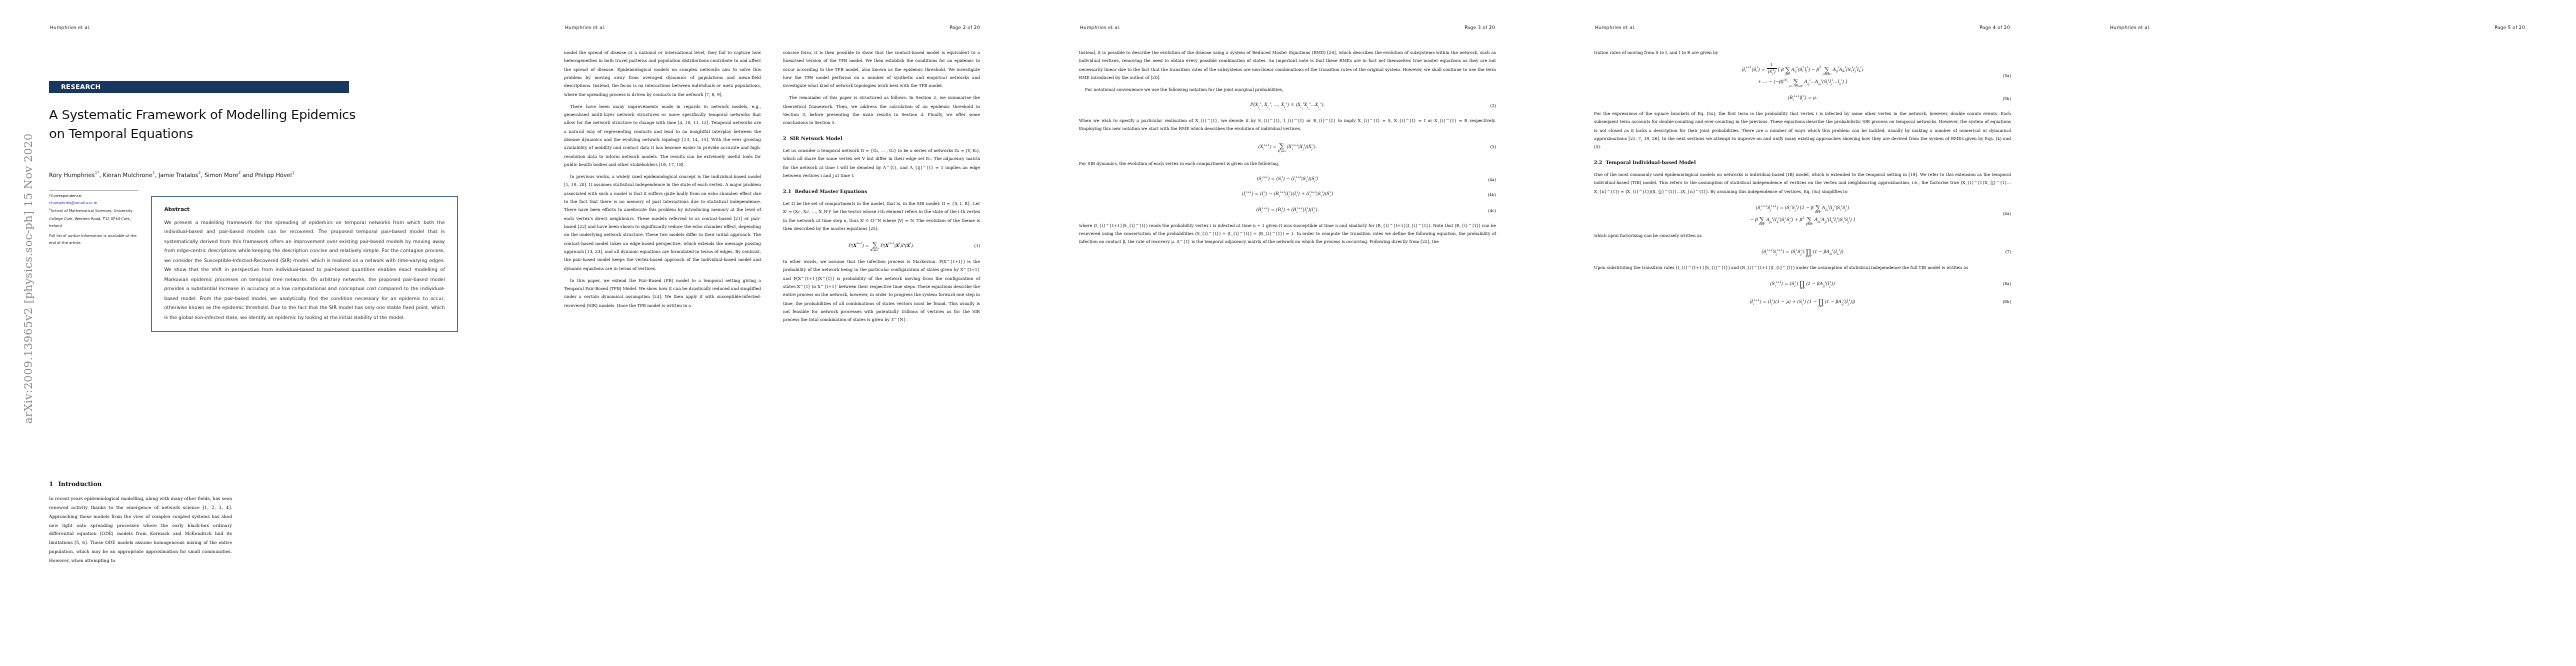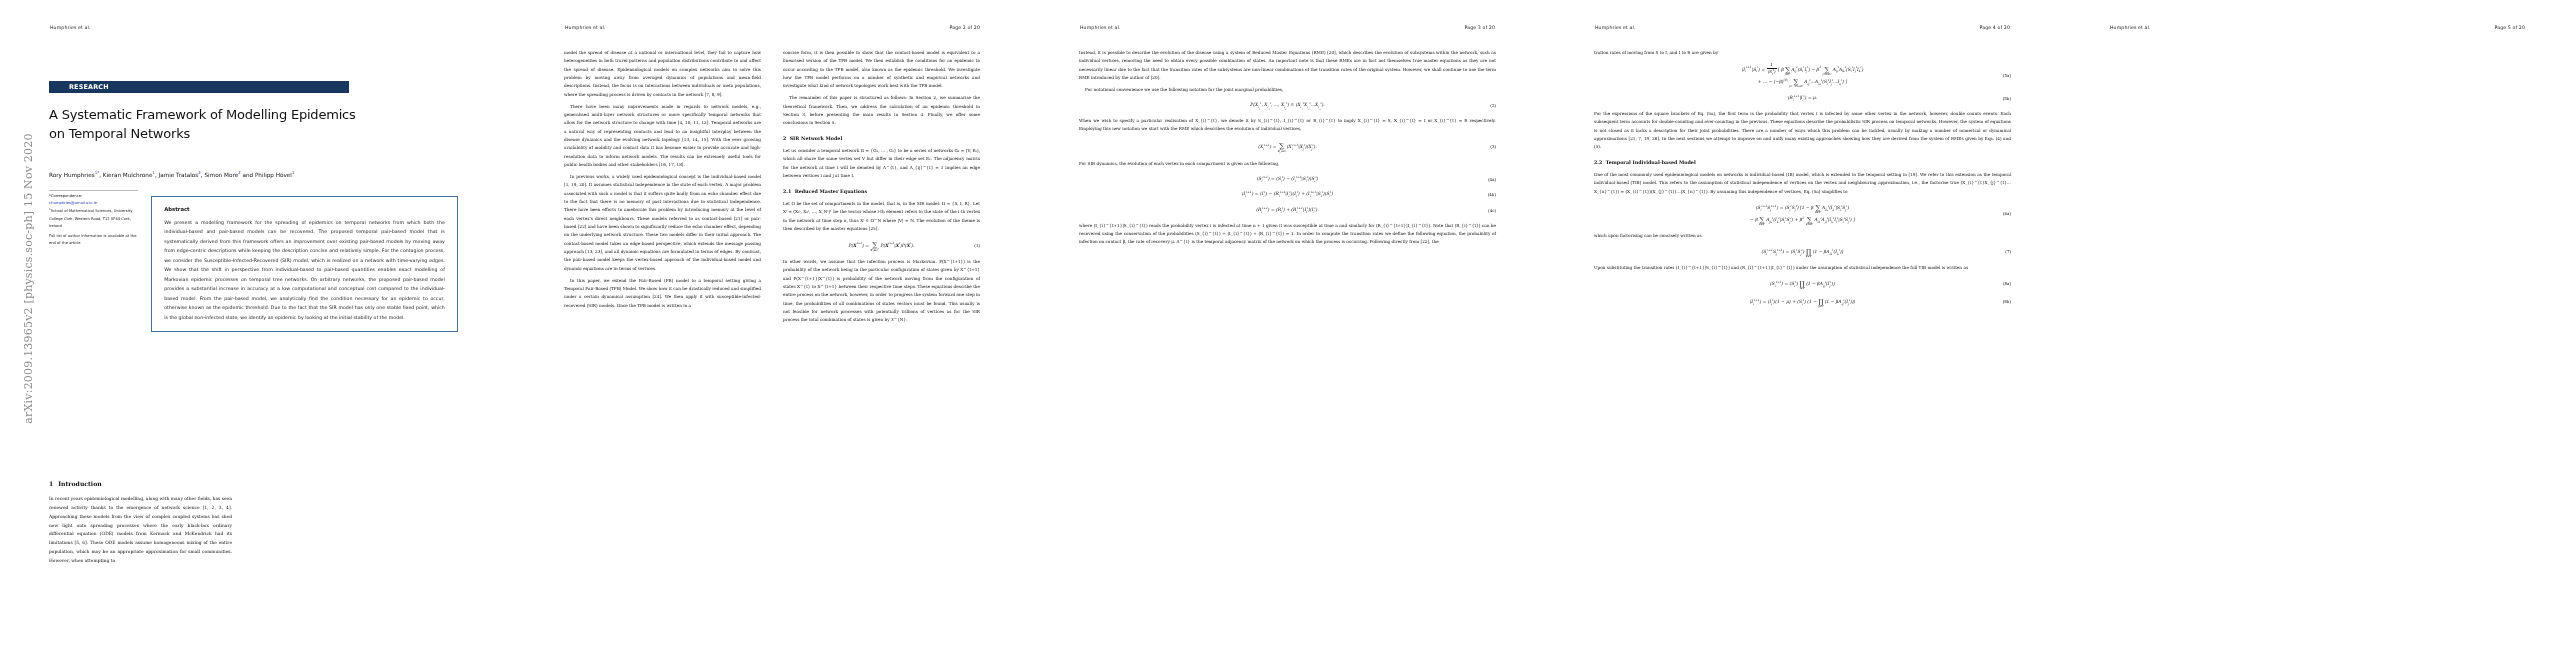--- a/index.html
+++ b/index.html
@@ -62,21 +62,21 @@
     left: 49px; top: 81px;
     width: 300px; height: 11.7px;
     background: #17375e;
     color: #ffffff;
     font-family: "DejaVu Sans", sans-serif;
     font-weight: bold;
     font-size: 6.4px;
     letter-spacing: 0.2px;
     display: flex;
     align-items: center;
-    padding-left: 20px;
+    padding-left: 12px;
   }
   .paper-title {
     position: absolute;
     left: 49px; top: 106px;
     width: 311px;
     font-family: "DejaVu Sans", sans-serif;
     font-size: 13px;
     line-height: 1.45;
     color: #111111;
     font-weight: 400;
@@ -231,21 +231,21 @@
   <div class="page">
     <div class="page-header">
       <div class="hdr-left"><span>Humphries et al.</span></div>
       <div class="hdr-right"><span></span></div>
     </div>
 
     <div class="arxiv-stamp">arXiv:2009.13965v2  [physics.soc-ph]  15 Nov 2020</div>
 
     <div class="research-bar">RESEARCH</div>
 
-    <div class="paper-title">A Systematic Framework of Modelling Epidemics on Temporal Networks</div>
+    <div class="paper-title">A Systematic Framework of Modelling Epidemics on Temporal Equations</div>
 
     <div class="authors">
       <span id="authors-slot">Rory Humphries<sup>1*</sup>, Kieran Mulchrone<sup>1</sup>, Jamie Tratalos<sup>2</sup>, Simon More<sup>2</sup> and Philipp Hövel<sup>1</sup></span>
     </div>
 
     <div class="corr-rule"></div>
     <div class="corr-block">
       <div>*Correspondence:</div>
       <div class="email">r.humphries@umail.ucc.ie</div>
       <div><sup>1</sup><span>School of Mathematical Sciences, University College Cork, Western Road, T12 XF64 Cork, Ireland</span></div>

